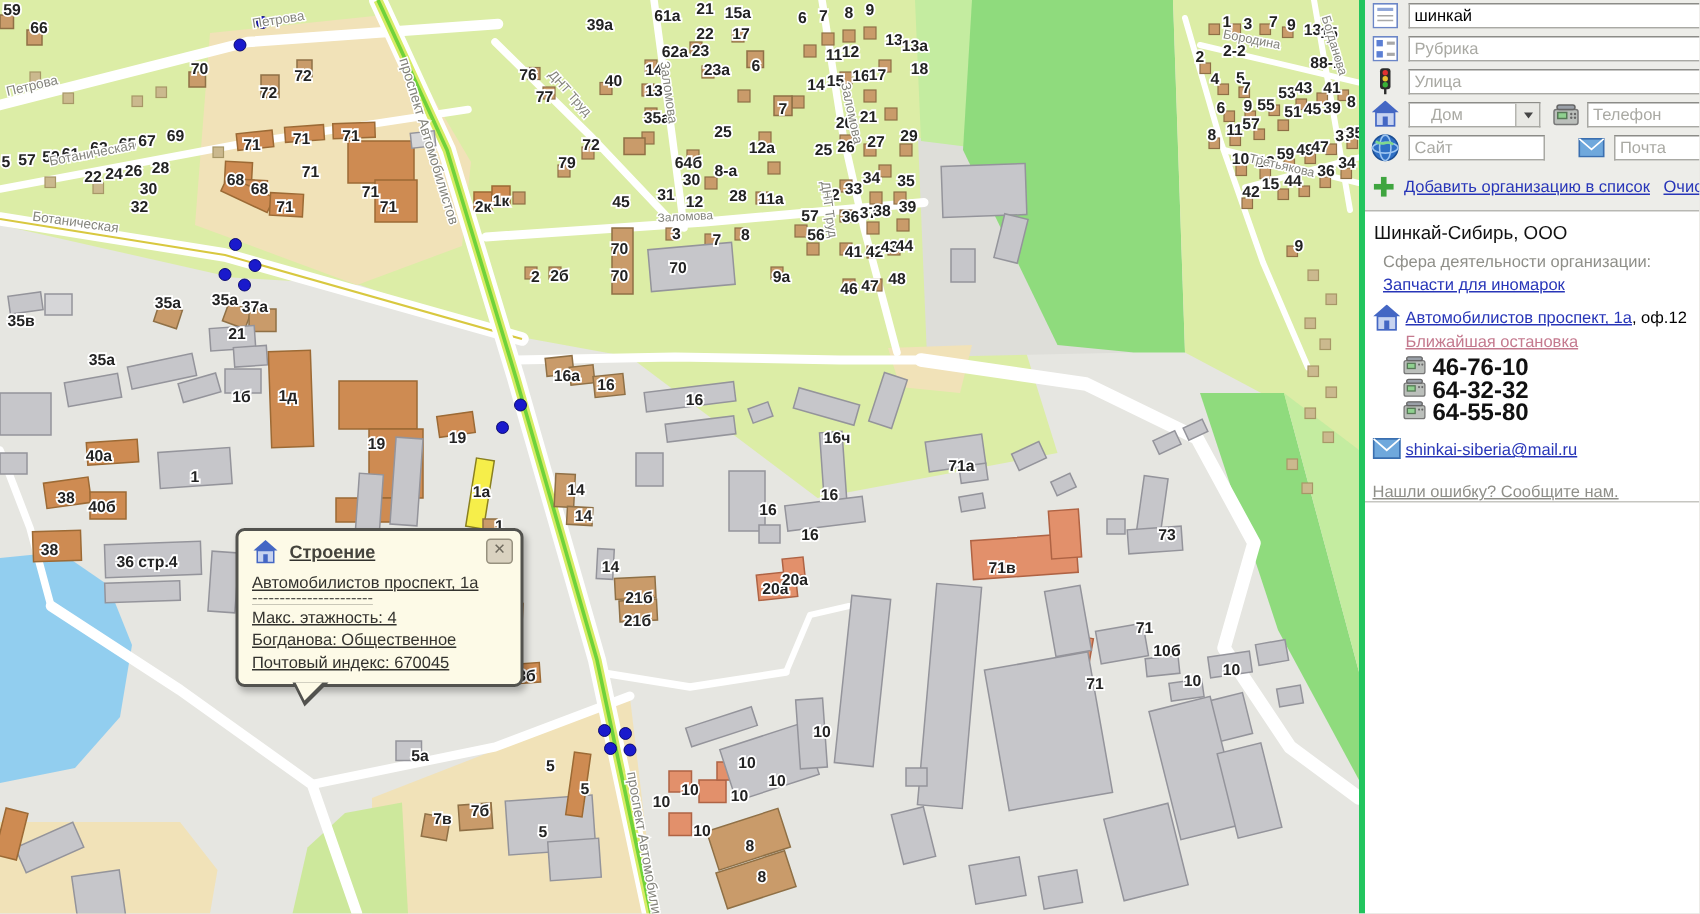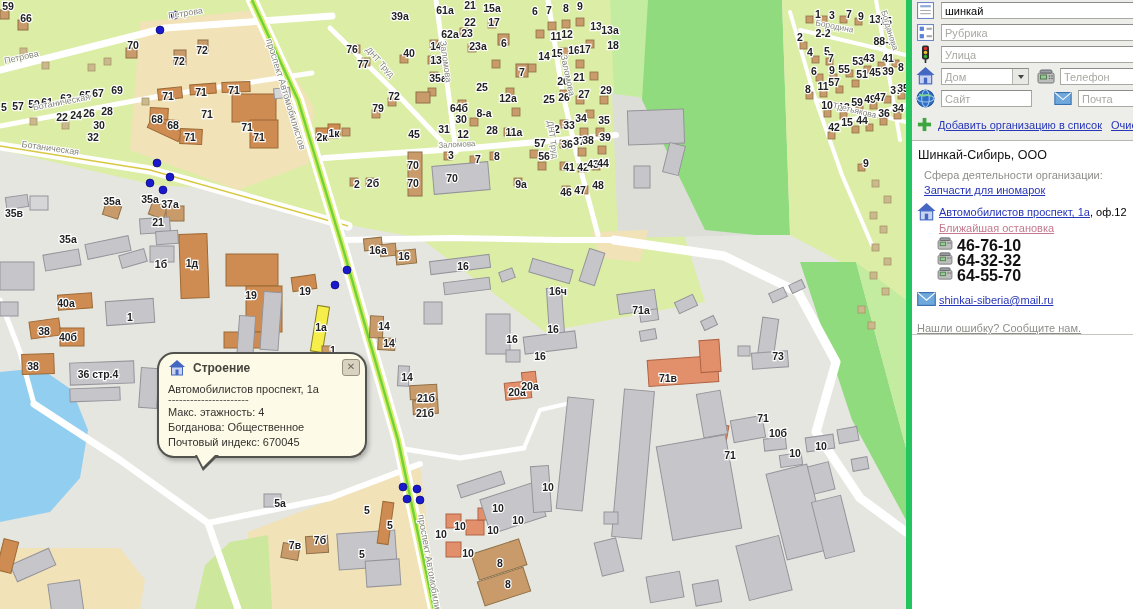--- a/index.html
+++ b/index.html
@@ -2,51 +2,51 @@
 <html><head>
 <meta charset="utf-8">
 <style>
   html,body{margin:0;padding:0;}
   body{width:1133px;height:609px;position:relative;overflow:hidden;
        font-family:"Liberation Sans","DejaVu Sans",sans-serif;background:#E9E8E3;}
   #map{position:absolute;left:0;top:0;width:906px;height:609px;overflow:hidden;}
   #map svg{display:block;}
 
   
-  #popup{position:absolute;left:157px;top:352px;width:210px;z-index:20;
-         background:#FDFAE7;border:2px solid #52524E;border-radius:17px;
+  #popup{position:absolute;left:157px;top:352px;width:192px;z-index:20;
+         background:#FDFAE7;border:2px solid #52524E;border-radius:6px;
          box-shadow:2px 3px 4px rgba(0,0,0,.25);
-         padding:6px 9px 8px 9px;font-size:11px;color:#33322E;box-sizing:border-box;}
+         padding:6px 9px 8px 9px;font-size:11px;color:#33322E;box-sizing:border-box;text-decoration:underline;}
   #popup .hdr{display:flex;align-items:center;gap:7px;}
   #popup .hdr b{font-size:12px;color:#44433C;}
   #popup .close{position:absolute;right:5px;top:5px;width:16px;height:15px;
                 background:#DAD2C0;border:1px solid #97917F;border-radius:3px;
                 color:#6F6A5E;font-size:10px;font-weight:bold;line-height:13px;
                 text-align:center;cursor:pointer;}
   #popup .addr{margin-top:7px;}
   #popup .div{color:#55544E;letter-spacing:0;line-height:8px;white-space:nowrap;overflow:hidden;}
   #popup .ln{margin-top:3px;}
   #popup .tail{position:absolute;bottom:-15px;left:36px;width:0;height:0;
                border-left:8px solid transparent;border-right:16px solid transparent;
                border-top:16px solid #52524E;}
   #popup .tail:after{content:"";position:absolute;left:-6px;top:-16px;width:0;height:0;
                border-left:6px solid transparent;border-right:12px solid transparent;
                border-top:12px solid #FDFAE7;}
 
   
   #sidebar{position:absolute;left:906px;top:0;width:227px;height:609px;
-           background:#EDEDE9;border-left:6px solid #22c55e;box-sizing:border-box;
+           background:#EDEDE9;border-left:4px solid #22c55e;box-sizing:border-box;
            overflow:hidden;font-size:11px;}
   #sidebar .abs{position:absolute;}
   .inp{position:absolute;height:17px;border:1px solid #A9A9A4;border-top-color:#8C8C88;
        background:#fff;font-family:inherit;font-size:11px;padding:1px 3px;color:#000;box-sizing:border-box;}
   .inp::placeholder{color:#A9A9A3;}
   .combo{position:absolute;height:17px;background:#fff;border:1px solid #A9A9A4;border-top-color:#8C8C88;
          box-sizing:border-box;display:flex;align-items:center;}
-  .combo .txt{flex:1;padding-left:3px;color:#A9A9A3;}
+  .combo .txt{flex:1;padding-left:14px;color:#A9A9A3;}
   .combo .arr{width:15px;height:100%;background:#E8E8E4;border-left:1px solid #B5B5B0;
               display:flex;align-items:center;justify-content:center;}
   .combo .arr i{width:0;height:0;border-left:3px solid transparent;border-right:3px solid transparent;
               border-top:4px solid #444;}
   a.lnk{color:#2735B8;text-decoration:underline;cursor:pointer;}
   a.pink{color:#C4798E;text-decoration:underline;cursor:pointer;}
   a.gray{color:#8F8F89;text-decoration:underline;cursor:pointer;}
   .graytxt{color:#8F8F89;}
   #info{position:absolute;left:0;top:140px;right:0;bottom:0;background:#fff;
         border-top:1px solid #B8B8B3;}
@@ -692,21 +692,21 @@
     <span class="abs phone-num" style="left:45px;top:111px">64-32-32</span>
     <span class="abs" style="left:25px;top:126px">
       <svg width="16" height="13" viewBox="0 0 18 15">
           <rect x="1" y="4" width="16" height="10" rx="1.5" fill="#BBBFBB" stroke="#777"></rect>
           <rect x="3.5" y="6" width="6" height="4" fill="#8FD08F" stroke="#567856"></rect>
           <circle cx="12.5" cy="7" r="0.8" fill="#666"></circle>
           <circle cx="15" cy="7" r="0.8" fill="#666"></circle>
           <rect x="3" y="1" width="12" height="3" rx="1.5" fill="#9AA0A8" stroke="#666"></rect>
         </svg>
     </span>
-    <span class="abs phone-num" style="left:45px;top:126px">64-55-70</span>
+    <span class="abs phone-num" style="left:45px;top:126px">64-55-80</span>
 
     <span class="abs" style="left:5px;top:151px">
       <svg width="19" height="14" viewBox="0 0 16 12">
           <rect x="0.5" y="0.5" width="15" height="11" fill="#6FA8DC" stroke="#3A6FB0"></rect>
           <polyline points="0.5,0.5 8,7 15.5,0.5" fill="none" stroke="#fff"></polyline>
         </svg>
     </span>
     <a class="lnk abs" style="left:27px;top:153px">shinkai-siberia@mail.ru</a>
 
     <a class="gray abs" style="left:5px;top:181px">Нашли ошибку? Сообщите нам.</a>

